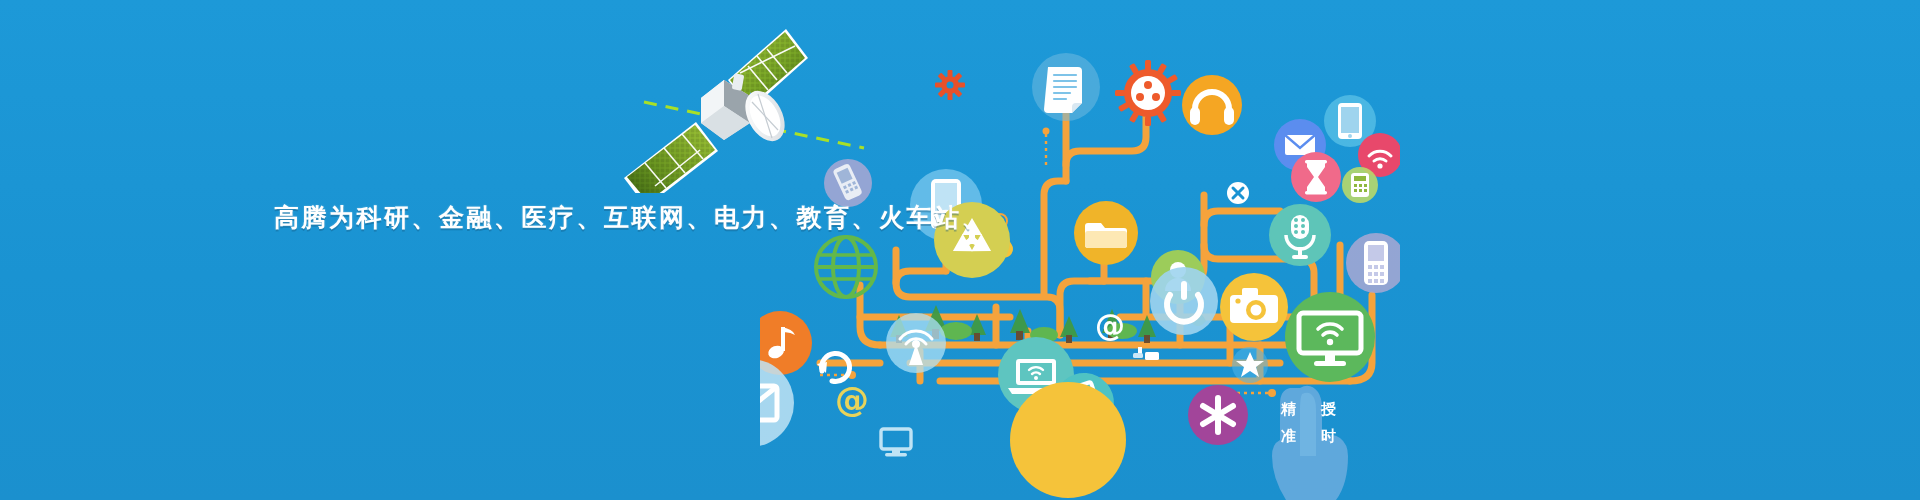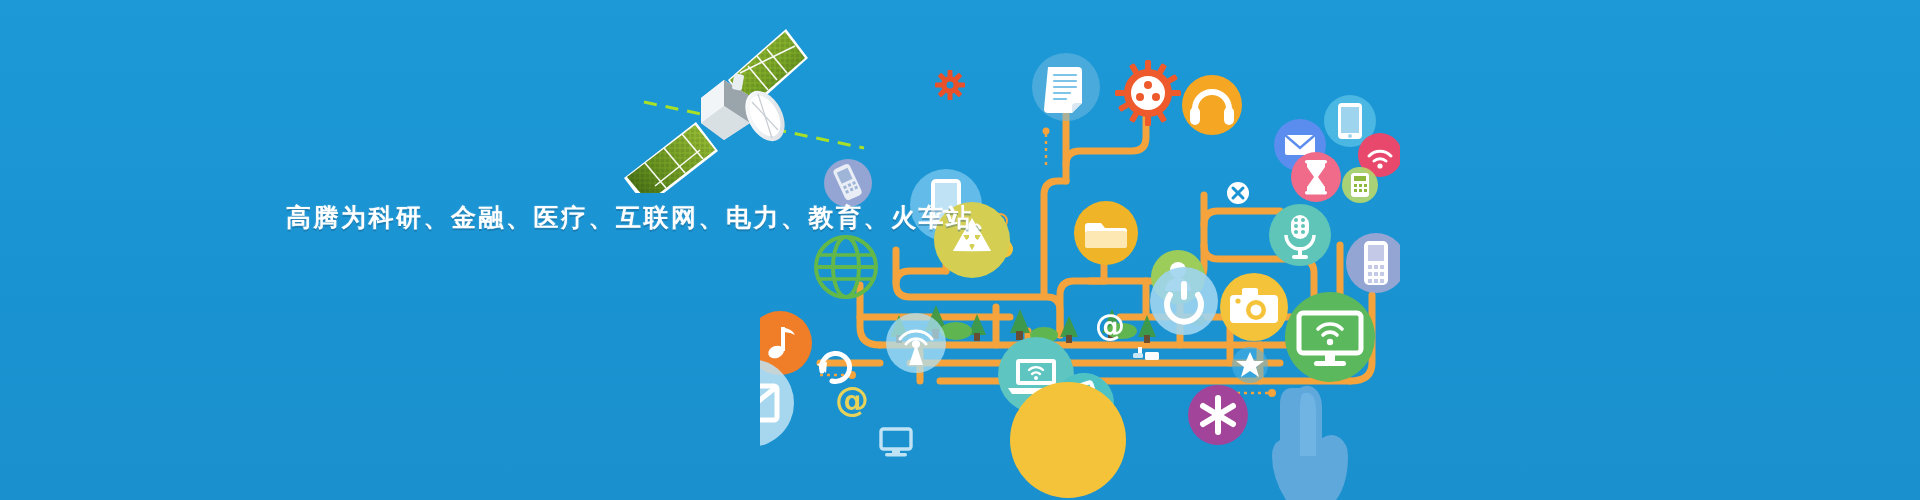--- a/index.html
+++ b/index.html
@@ -7,21 +7,21 @@
     width:1920px;height:500px;overflow:hidden;
     font-family:"Liberation Sans","DejaVu Sans",sans-serif;
     background:#1b95d4;
   }
   .banner{
     position:relative;width:1920px;height:500px;overflow:hidden;
     background:linear-gradient(180deg,#1d99d8 0%,#1a93d2 55%,#1b90ce 100%);
   }
   
   .headline{
-    position:absolute;left:286px;top:190px;width:660px;
+    position:absolute;left:274px;top:190px;width:660px;
     z-index:40;pointer-events:none;
   }
   .headline .line{
     color:#ffffff;
     font-size:25px;
     font-weight:bold;
     letter-spacing:2.5px;
     line-height:56px;
     white-space:nowrap;
     text-shadow:0 2px 0 rgba(8,78,118,.35), 0 0 2px rgba(255,255,255,.35);
@@ -545,20 +545,24 @@
             <rect x="4" y="16" width="4" height="4"></rect>
         </g>
       </g>
 
       <g>
         <circle cx="308" cy="395" r="58" fill="#f5c33a"></circle>
       </g>
     </svg>
   </div>
 
+  <div class="hub-label">
+    <span>精</span><span class="pad"></span><span>授</span><br>
+    <span>准</span><span class="pad"></span><span>时</span>
+  </div>
 
   <div class="hand">
     <svg viewBox="0 0 120 118" width="120" height="118" xmlns="http://www.w3.org/2000/svg">
       <g fill="#5fa8dc">
         <path d="M52,6 q10,-6 18,4 q4,6 4,16 l0,30
                  q10,-6 18,0 q8,6 8,18
                  q0,28 -12,44
                  l-50,0
                  q-14,-22 -14,-44
                  q0,-12 8,-16

